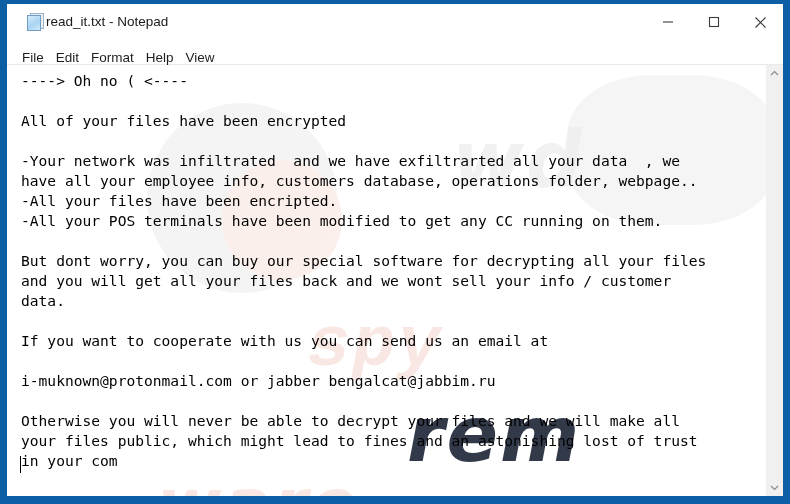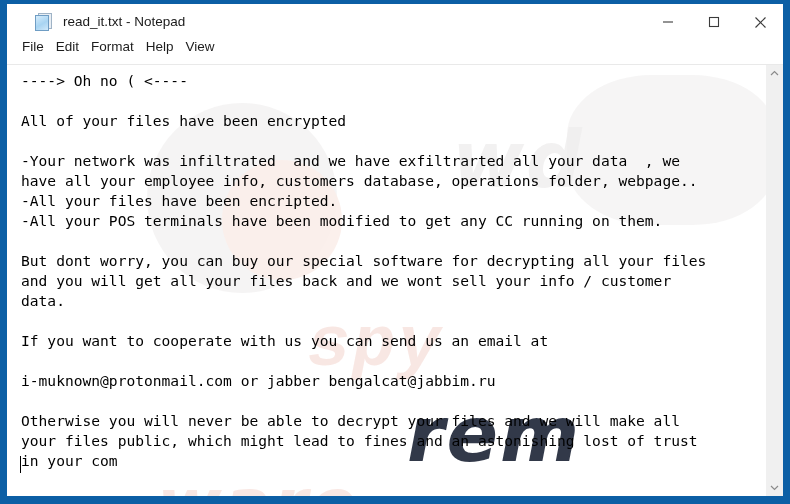--- a/index.html
+++ b/index.html
@@ -43,22 +43,20 @@
     height: 36px;
     flex: 0 0 36px;
     background: #ffffff;
     display: flex;
     align-items: center;
   }
   #title-left {
     display: flex;
     align-items: center;
     padding-left: 20px;
-    gap: 9px;
-    margin-left: 8px;
   }
   .app-icon {
     width: 19px;
     height: 19px;
     position: relative;
     flex: 0 0 19px;
   }
   .app-icon .pg-back {
     position: absolute;
     left: 3px; top: 0;
@@ -99,21 +97,21 @@
     background: transparent;
   }
   .winbtn svg { display: block; }
 
   
   #menubar {
     height: 25px;
     flex: 0 0 25px;
     background: #ffffff;
     display: flex;
-    align-items: flex-start;
+    align-items: flex-end;
     padding-left: 9px;
     border-bottom: 1px solid #e9e9e9;
     box-sizing: border-box;
   }
   .menu-item {
     font-size: 13.5px;
     color: #1d1d1d;
     padding: 0 6px;
     line-height: 1;
     white-space: nowrap;

